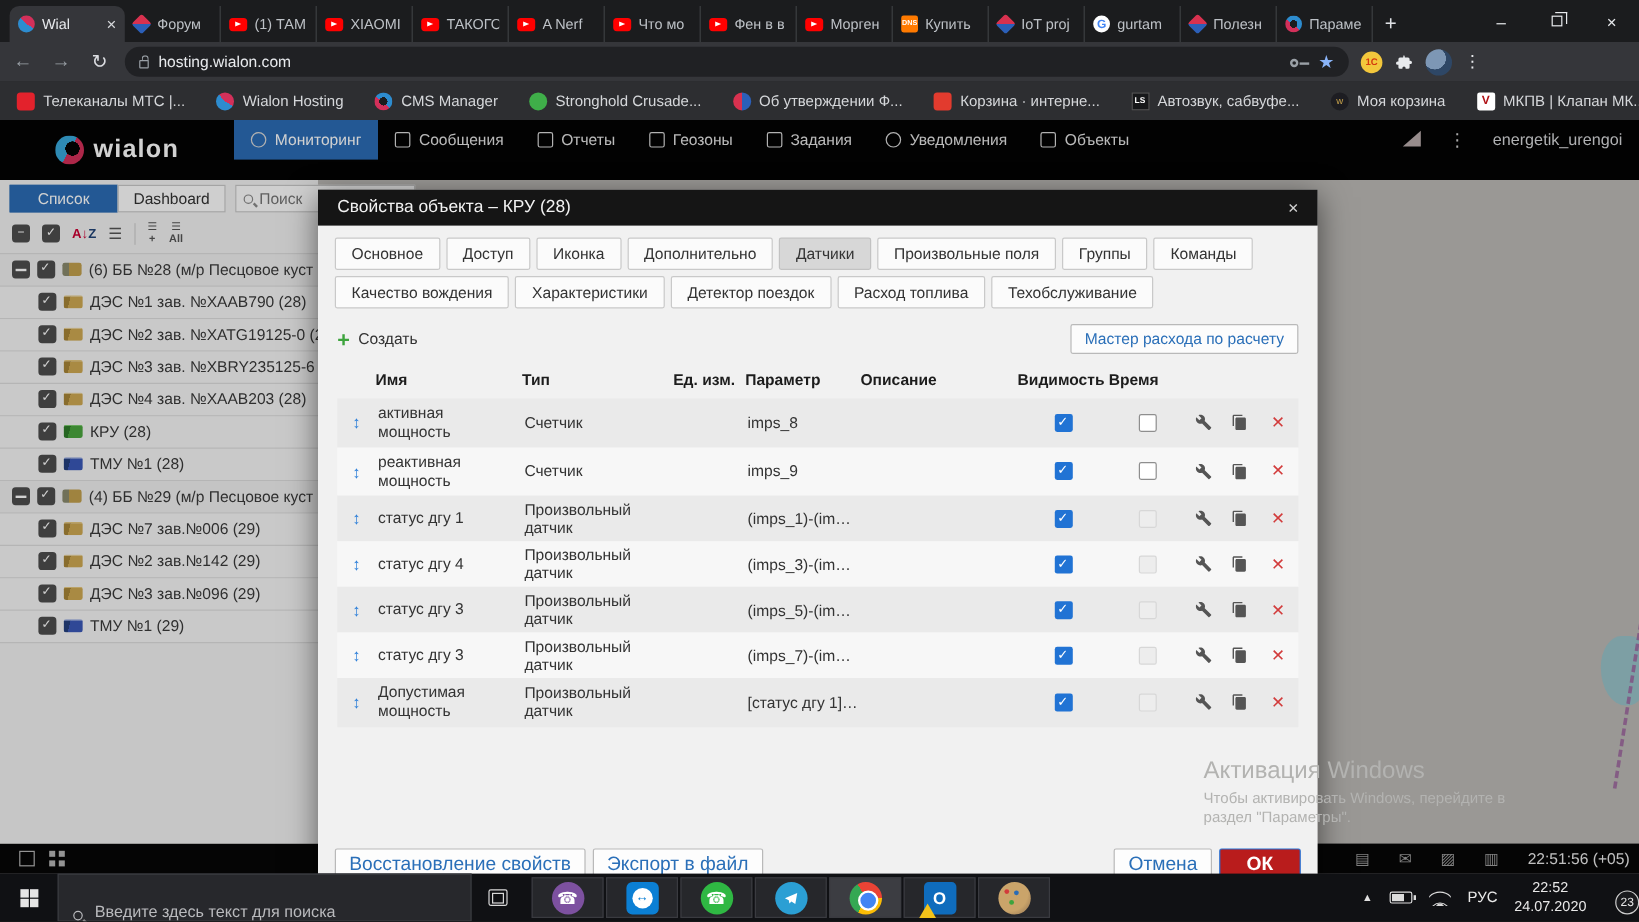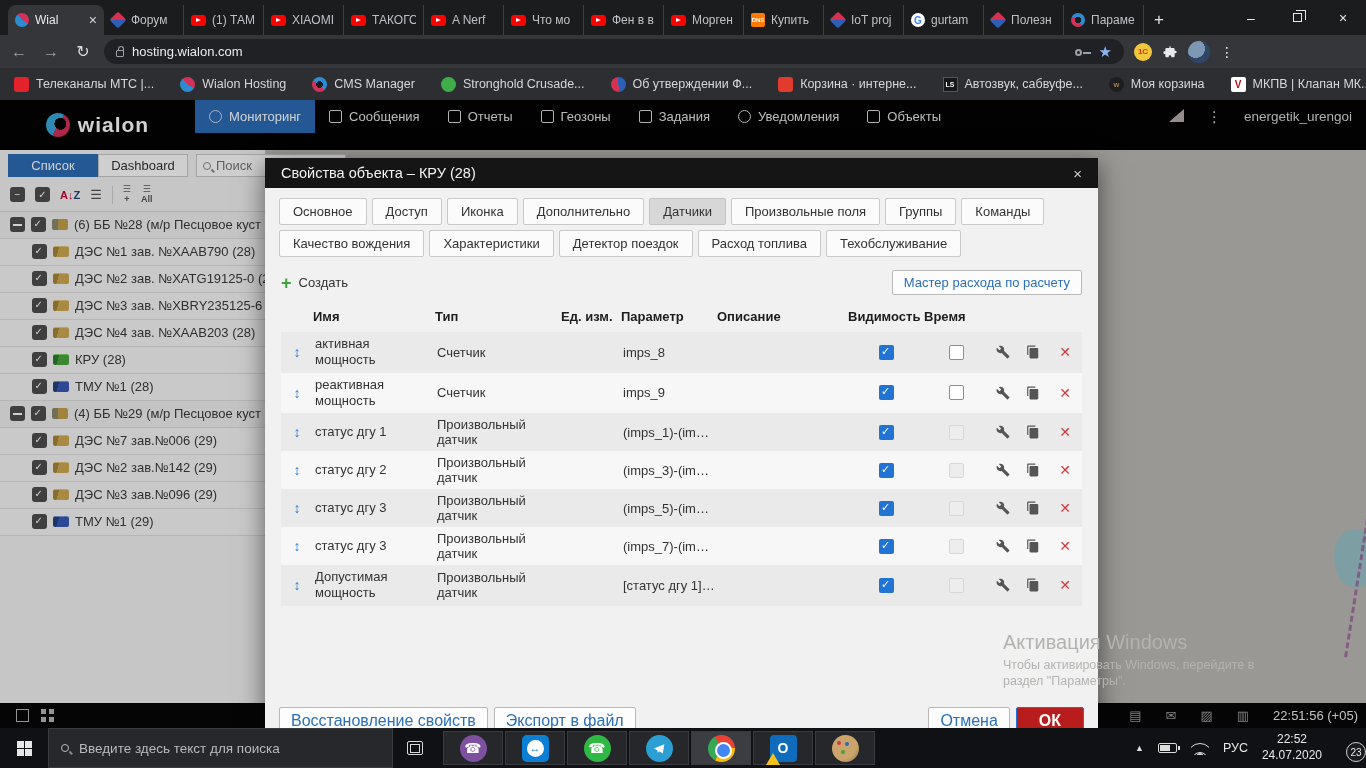--- a/index.html
+++ b/index.html
@@ -162,21 +162,21 @@
   .watermark { position:absolute; left:1003px; top:631px; z-index:60; color:#b3b3b1; pointer-events:none; }
   .wm1 { font-size:20px; margin-bottom:4px; }
   .wm2 { font-size:12.5px; line-height:1.25; }
 
   
   .taskbar { position:absolute; left:0; bottom:0; width:100%; height:40px; background:#101114; display:flex; align-items:stretch; z-index:70; }
   .start { width:48px; display:flex; align-items:center; justify-content:center; }
   .win-logo { width:15px; height:15px; background:
       linear-gradient(#e6e6e6 0 0) 0 0/7px 7px no-repeat, linear-gradient(#e6e6e6 0 0) 8px 0/7px 7px no-repeat,
       linear-gradient(#e6e6e6 0 0) 0 8px/7px 7px no-repeat, linear-gradient(#e6e6e6 0 0) 8px 8px/7px 7px no-repeat; }
-  .tb-search { width:345px; background:#27282c; border:1px solid #3a3b40; display:flex; align-items:center; gap:10px; padding:0 12px; color:#b9babd; font-size:13.5px; }
+  .tb-search { width:345px; background:#27282c; border:1px solid #3a3b40; display:flex; align-items:flex-end; gap:10px; padding:0 12px; color:#b9babd; font-size:13.5px; }
   .taskview { width:44px; display:flex; align-items:center; justify-content:center; }
   .tv-ic { width:16px; height:14px; border:1.5px solid #d9d9d9; border-radius:2px; position:relative; }
   .tv-ic::after { content:""; position:absolute; left:2px; top:2px; width:8px; height:7px; border:1.5px solid #d9d9d9; }
   .tb-apps { display:flex; gap:2px; margin-left:6px; }
   .tb-app { width:60px; display:flex; align-items:center; justify-content:center; background:#26272b; border:1px solid #3a3b40; margin:3px 0; }
   .tb-app.lit { background:#3c3d42; }
   .app-ic { width:27px; height:27px; border-radius:50%; display:flex; align-items:center; justify-content:center; color:#fff; font-size:14px; }
   .ic-viber { background:#7d51a0; }
   .ic-tv { border-radius:5px; background:#0b7fd4; }
   .ic-tv b { width:17px; height:17px; border-radius:50%; background:#fff; color:#0b7fd4; font-size:11px; display:flex; align-items:center; justify-content:center; }
@@ -605,21 +605,21 @@
         <div class="rowicon">
             <svg width="14" height="14" viewBox="0 0 24 24">
               <path fill="#555" d="M16 1H4c-1.1 0-2 .9-2 2v14h2V3h12V1zm3 4H8c-1.1 0-2 .9-2 2v14c0 1.1.9 2 2 2h11c1.1 0 2-.9 2-2V7c0-1.1-.9-2-2-2z"></path>
             </svg>
           </div>
         <div class="x-del">✕</div>
       </div>
 
       <div class="sensor-grid srow white">
         <div class="drag">↕</div>
-        <div class="cell-name">статус дгу 2</div>
+        <div class="cell-name">статус дгу 4</div>
         <div>Произвольный датчик</div>
         <div></div>
         <div>(imps_3)-(im…</div>
         <div></div>
         <div class="vis-wrap">
             <span class="cb cb-on"></span>
           </div>
         <div class="vis-wrap">
             <span class="cb cb-dis"></span>
           </div>

